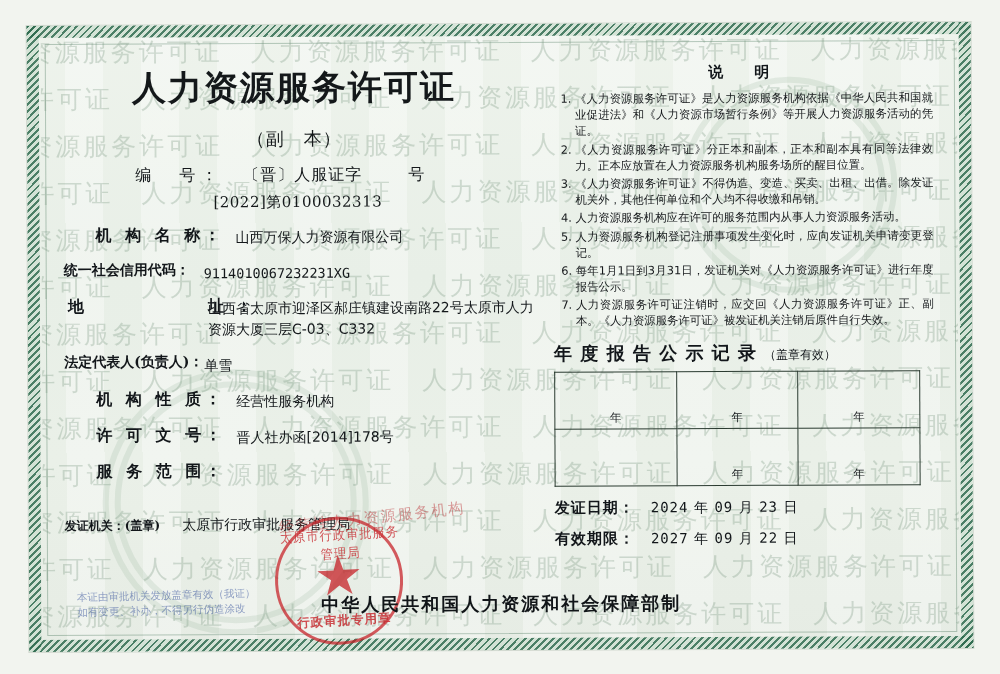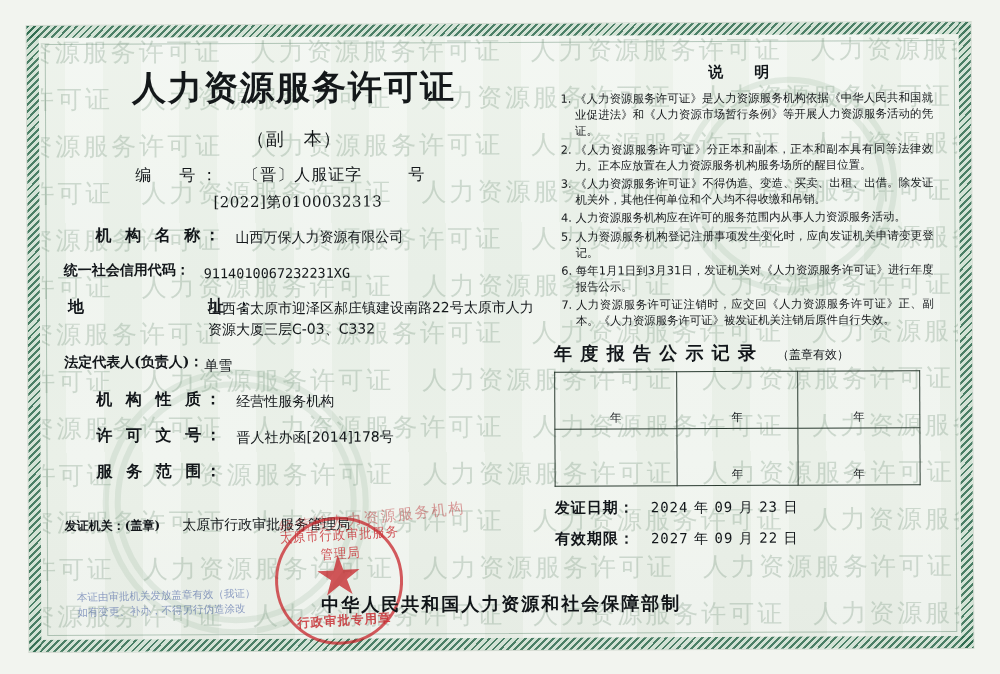--- a/index.html
+++ b/index.html
@@ -223,21 +223,21 @@
     font-family: "DejaVu Serif", serif;
     font-weight: bold;
     font-size: 18px;
     letter-spacing: 1px;
     color: #12161a;
   }
   #annualNote {
     font-family: "DejaVu Sans", sans-serif;
     font-size: 12px;
     color: #12161a;
-    margin-left: 20px;
+    margin-left: 7px;
   }
 
   #annualTable {
     margin-top: 6px;
     width: 366px;
     border-collapse: collapse;
   }
   #annualTable td {
     border: 1px solid #2b3b31;
     height: 52px;

